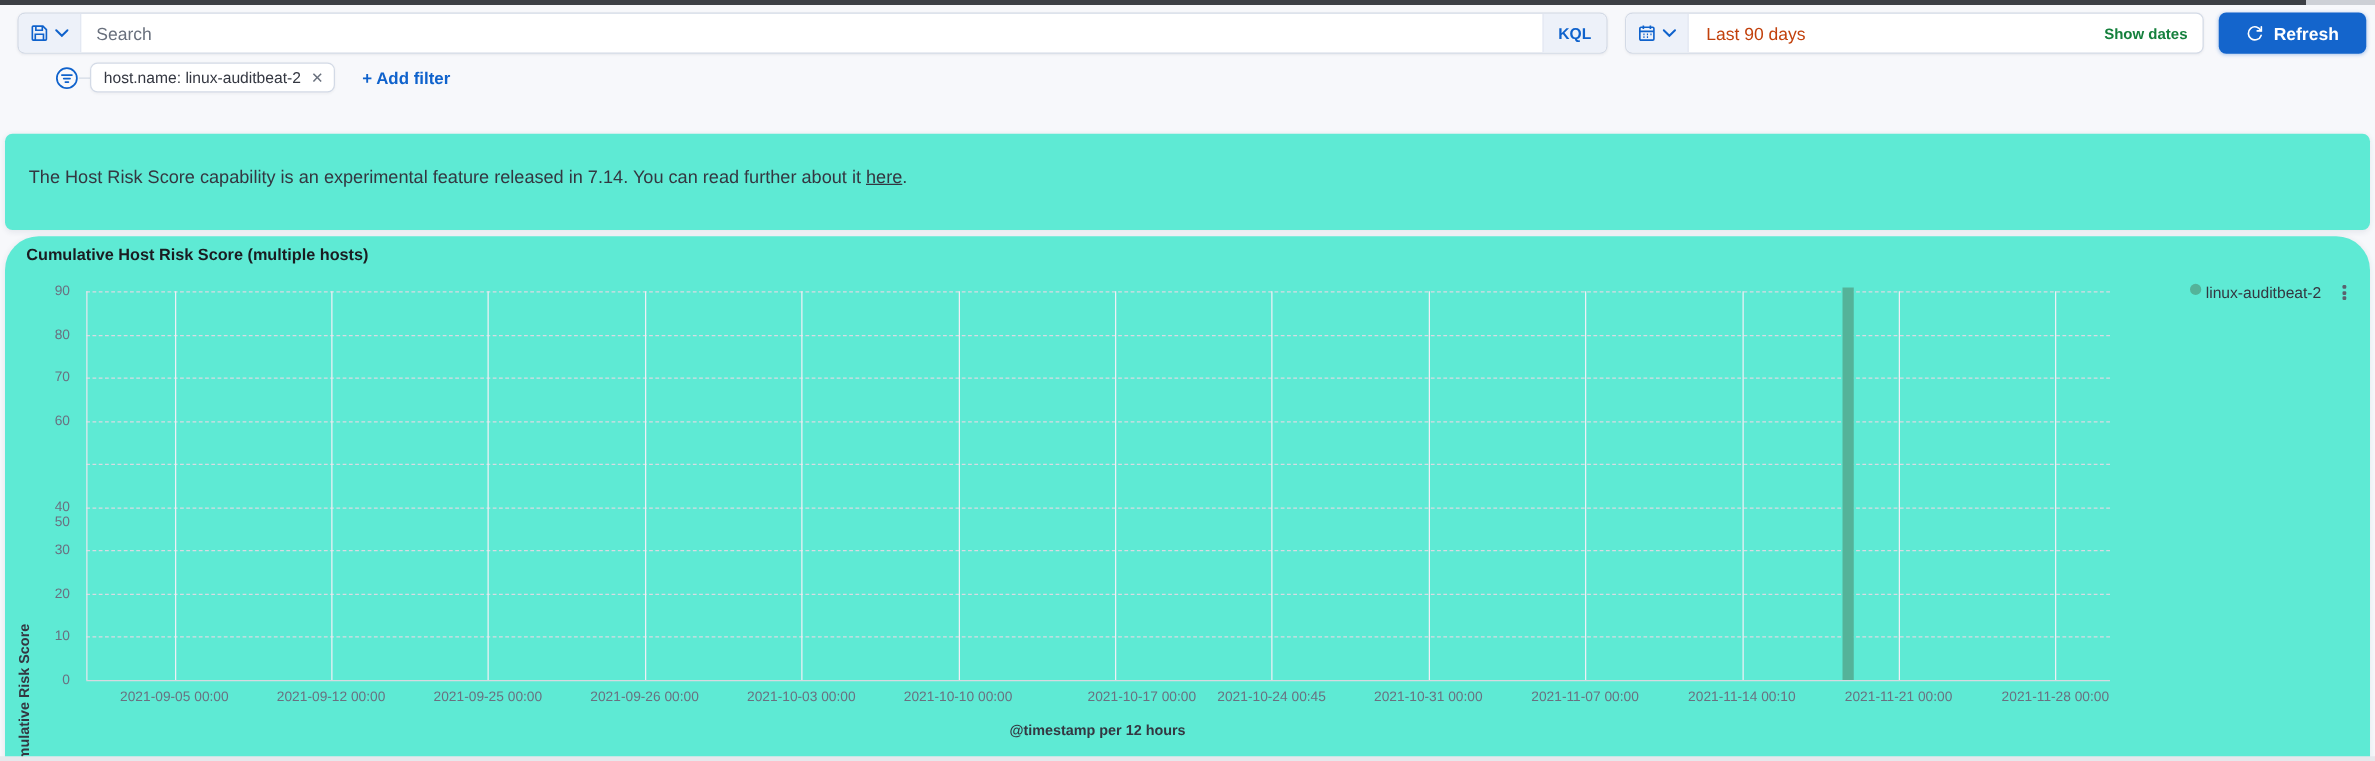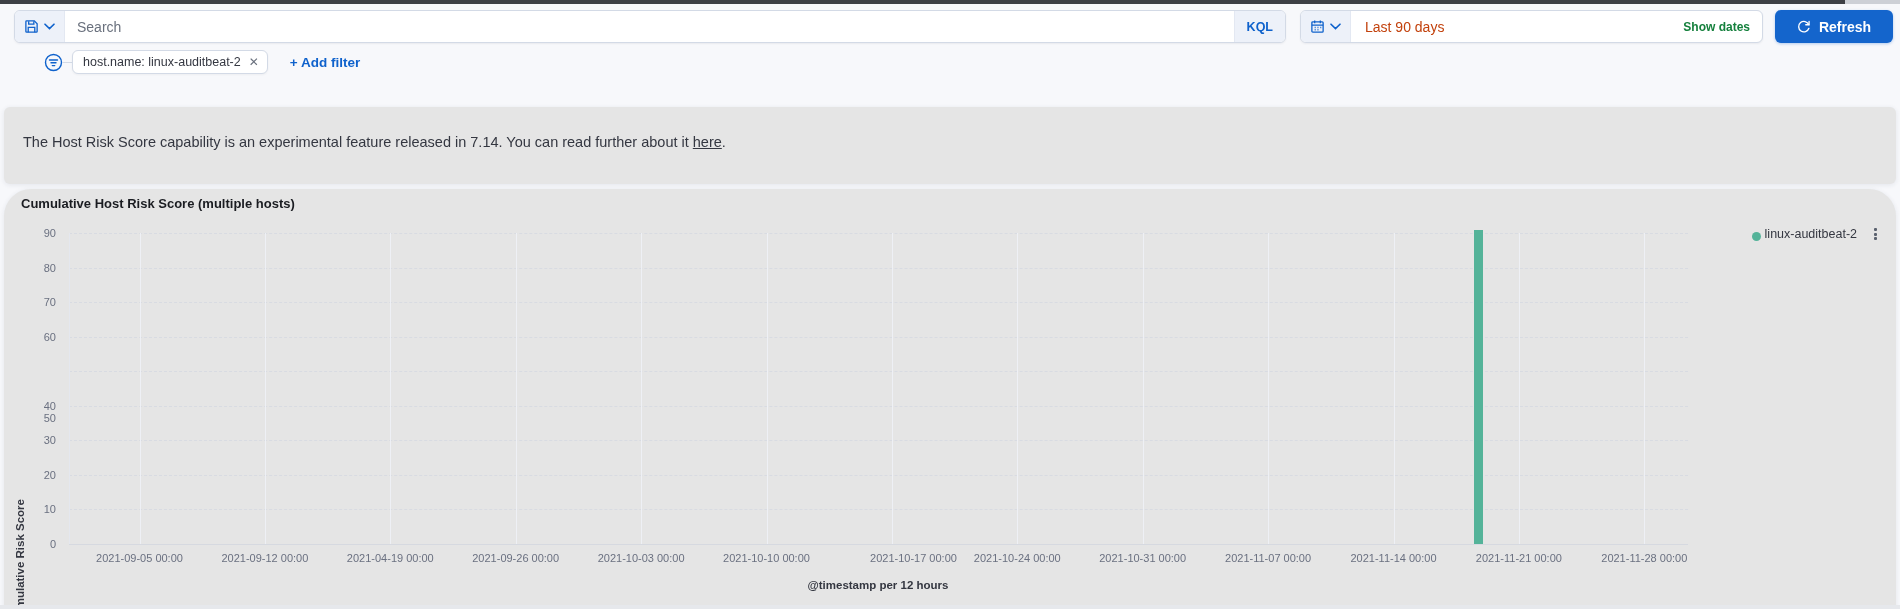--- a/index.html
+++ b/index.html
@@ -54,21 +54,21 @@
   .filter-pill {
     height:24px; background:#fff; border:1px solid #d3dae6; border-radius:6px;
     display:flex; align-items:center; padding:0 4px 0 10px; font-size:12.5px;
     color:#343741; cursor:pointer; box-shadow:0 1px 2px rgba(52,55,65,0.05);
   }
   .pill-close { margin-left:4px; padding:0 4px; color:#69707d; font-size:12px; cursor:pointer; }
   .add-filter { margin-left:22px; font-size:13.5px; font-weight:bold; color:#0f62cc; cursor:pointer; }
 
   
   .panel {
-    position:absolute; left:4px; width:1892px; background:#e5e5e5; border-radius:6px;
+    position:absolute; left:4px; width:1892px; background:#5eead4; border-radius:6px;
     box-shadow:0 1px 5px rgba(38,49,73,0.09);
   }
   .notice-panel { top:107px; height:77px; }
   .notice-text { position:absolute; left:19px; top:27px; font-size:14.5px; color:#343741; }
   .notice-link { color:#343741; text-decoration:underline; cursor:pointer; }
 
   .chart-panel { top:189px; height:471px;border-radius:27px; }
   .chart-title { position:absolute; left:17px; top:7px; font-size:13px; font-weight:bold; color:#1a1c21; }
 
   .plot-wrap { position:absolute; left:0; top:0; width:1892px; height:416px;padding-left:48px; }
@@ -79,21 +79,21 @@
   .axis-line-x { position:absolute; height:1px; background:#d6d9e0; }
   .axis-line-y { position:absolute; width:1px; background:#e4e7ee; }
   .bar { position:absolute; cursor:pointer; }
   .xlabel { position:absolute; font-size:11.5px; font-weight:bold; color:#343741; text-align:center; width:300px; }
   .ylabel {
     position:absolute; font-size:11.5px; font-weight:bold; color:#343741;
     writing-mode:vertical-rl; transform:rotate(180deg); white-space:nowrap;
   }
 
   .legend { position:absolute; top:36px; right:16px; display:flex; align-items:center; gap:8px; }
-  .legend-item { display:flex; align-items:flex-end; gap:4px; cursor:pointer; }
+  .legend-item { display:flex; align-items:flex-start; gap:4px; cursor:pointer; }
   .legend-dot { width:9px; height:9px; border-radius:50%; }
   .legend-label { font-size:12.5px; color:#343741; }
   .kebab { display:flex; flex-direction:column; gap:1.5px; margin-left:6px; padding:3px; cursor:pointer; }
   .kebab span { width:3px; height:3px; border-radius:1px; background:#5a616e; display:block; }
 
   .bottom-strip { position:absolute; left:0; top:605px; width:1900px; height:4px; background:#e6e8ec; }
 </style>
 </head>
 <body>
 
@@ -192,37 +192,37 @@
       <div class="y-tick-label" style="left: 0px; top: 279.88px;">20</div>
       <div class="h-grid" style="left: 65px; top: 285.88px; width: 1619px;"></div>
       <div class="y-tick-label" style="left: 0px; top: 314.44px;">10</div>
       <div class="h-grid" style="left: 65px; top: 320.44px; width: 1619px;"></div>
       <div class="y-tick-label" style="left: 0px; top: 349px;">0</div>
       <div class="v-grid" style="left: 135.5px; top: 44px; height: 311px;"></div>
       <div class="x-tick-label" style="left: 70.5px; top: 363px;">2021-09-05 00:00</div>
       <div class="v-grid" style="left: 260.9px; top: 44px; height: 311px;"></div>
       <div class="x-tick-label" style="left: 195.9px; top: 363px;">2021-09-12 00:00</div>
       <div class="v-grid" style="left: 386.3px; top: 44px; height: 311px;"></div>
-      <div class="x-tick-label" style="left: 321.3px; top: 363px;">2021-04-19 00:00</div>
+      <div class="x-tick-label" style="left: 321.3px; top: 363px;">2021-09-25 00:00</div>
       <div class="v-grid" style="left: 511.7px; top: 44px; height: 311px;"></div>
       <div class="x-tick-label" style="left: 446.7px; top: 363px;">2021-09-26 00:00</div>
       <div class="v-grid" style="left: 637.1px; top: 44px; height: 311px;"></div>
       <div class="x-tick-label" style="left: 572.1px; top: 363px;">2021-10-03 00:00</div>
       <div class="v-grid" style="left: 762.5px; top: 44px; height: 311px;"></div>
       <div class="x-tick-label" style="left: 697.5px; top: 363px;">2021-10-10 00:00</div>
       <div class="v-grid" style="left: 887.9px; top: 44px; height: 311px;"></div>
       <div class="x-tick-label" style="left: 822.9px; top: 363px; text-align: right;">2021-10-17 00:00</div>
       <div class="v-grid" style="left: 1013.3px; top: 44px; height: 311px;"></div>
-      <div class="x-tick-label" style="left: 948.3px; top: 363px;">2021-10-24 00:00</div>
+      <div class="x-tick-label" style="left: 948.3px; top: 363px;">2021-10-24 00:45</div>
       <div class="v-grid" style="left: 1138.7px; top: 44px; height: 311px;"></div>
       <div class="x-tick-label" style="left: 1073.7px; top: 363px;">2021-10-31 00:00</div>
       <div class="v-grid" style="left: 1264.1px; top: 44px; height: 311px;"></div>
       <div class="x-tick-label" style="left: 1199.1px; top: 363px;">2021-11-07 00:00</div>
       <div class="v-grid" style="left: 1389.5px; top: 44px; height: 311px;"></div>
-      <div class="x-tick-label" style="left: 1324.5px; top: 363px;">2021-11-14 00:00</div>
+      <div class="x-tick-label" style="left: 1324.5px; top: 363px;">2021-11-14 00:10</div>
       <div class="v-grid" style="left: 1514.9px; top: 44px; height: 311px;"></div>
       <div class="x-tick-label" style="left: 1449.9px; top: 363px;">2021-11-21 00:00</div>
       <div class="v-grid" style="left: 1640.3px; top: 44px; height: 311px;"></div>
       <div class="x-tick-label" style="left: 1575.3px; top: 363px;">2021-11-28 00:00</div>
       <div class="axis-line-x" style="left: 65px; top: 355px; width: 1619px;"></div>
       <div class="axis-line-y" style="left: 65px; top: 44px; height: 311px;"></div>
       <div class="bar" style="left: 1470.11px; top: 40.504px; width: 9px; height: 314.496px; background: rgb(84, 179, 153);"></div>
     </div>
   <div class="ylabel" style="left:10px; top:310px;">Cumulative Risk Score</div>
   <div class="xlabel" style="left:724px; top:390px;">@timestamp per 12 hours</div>

